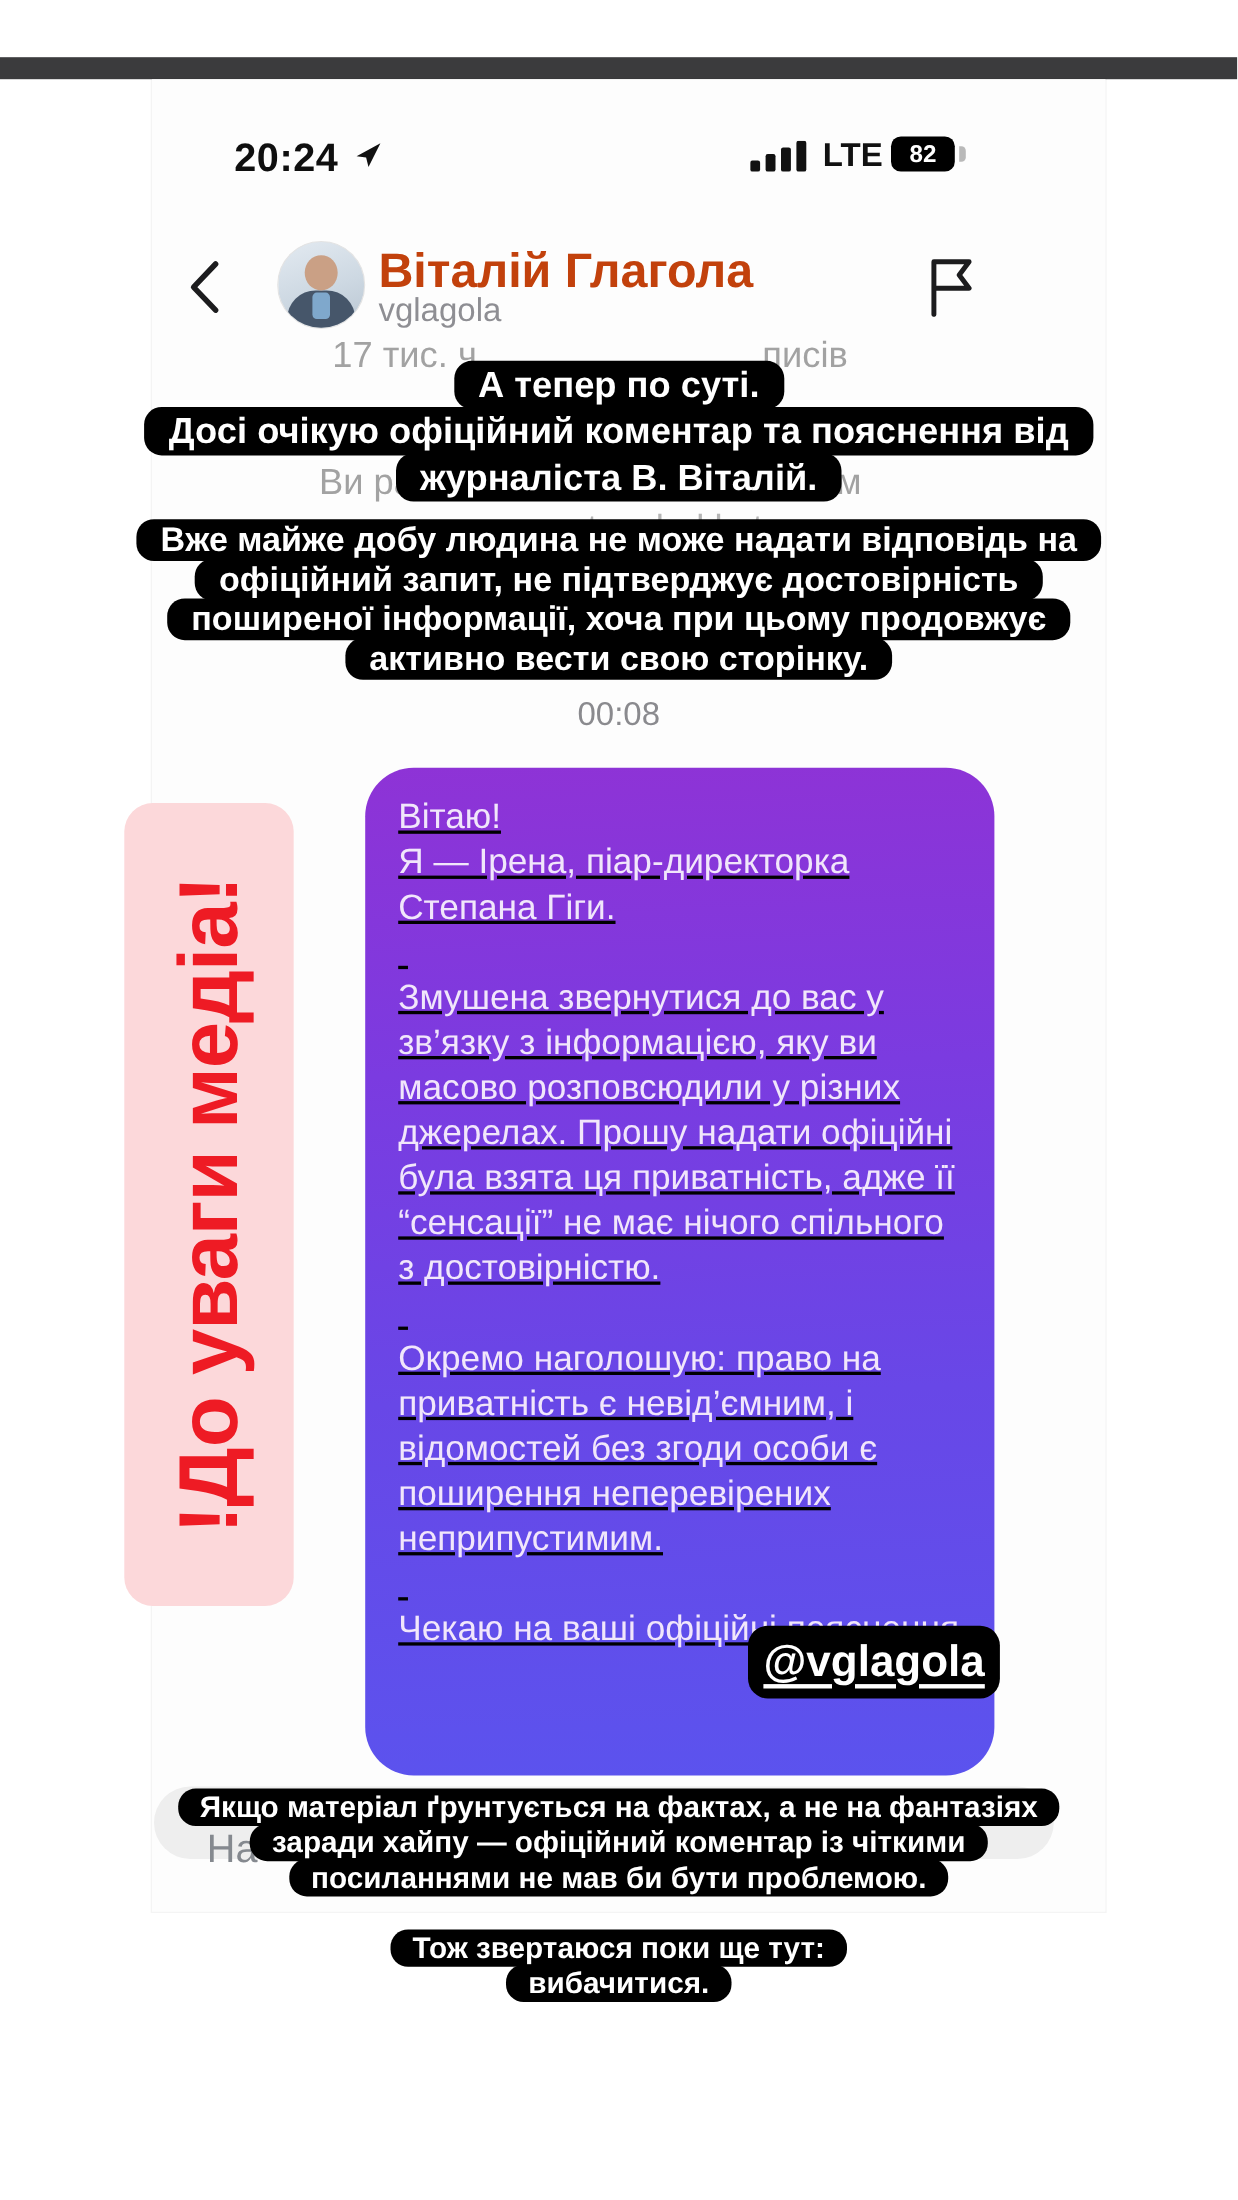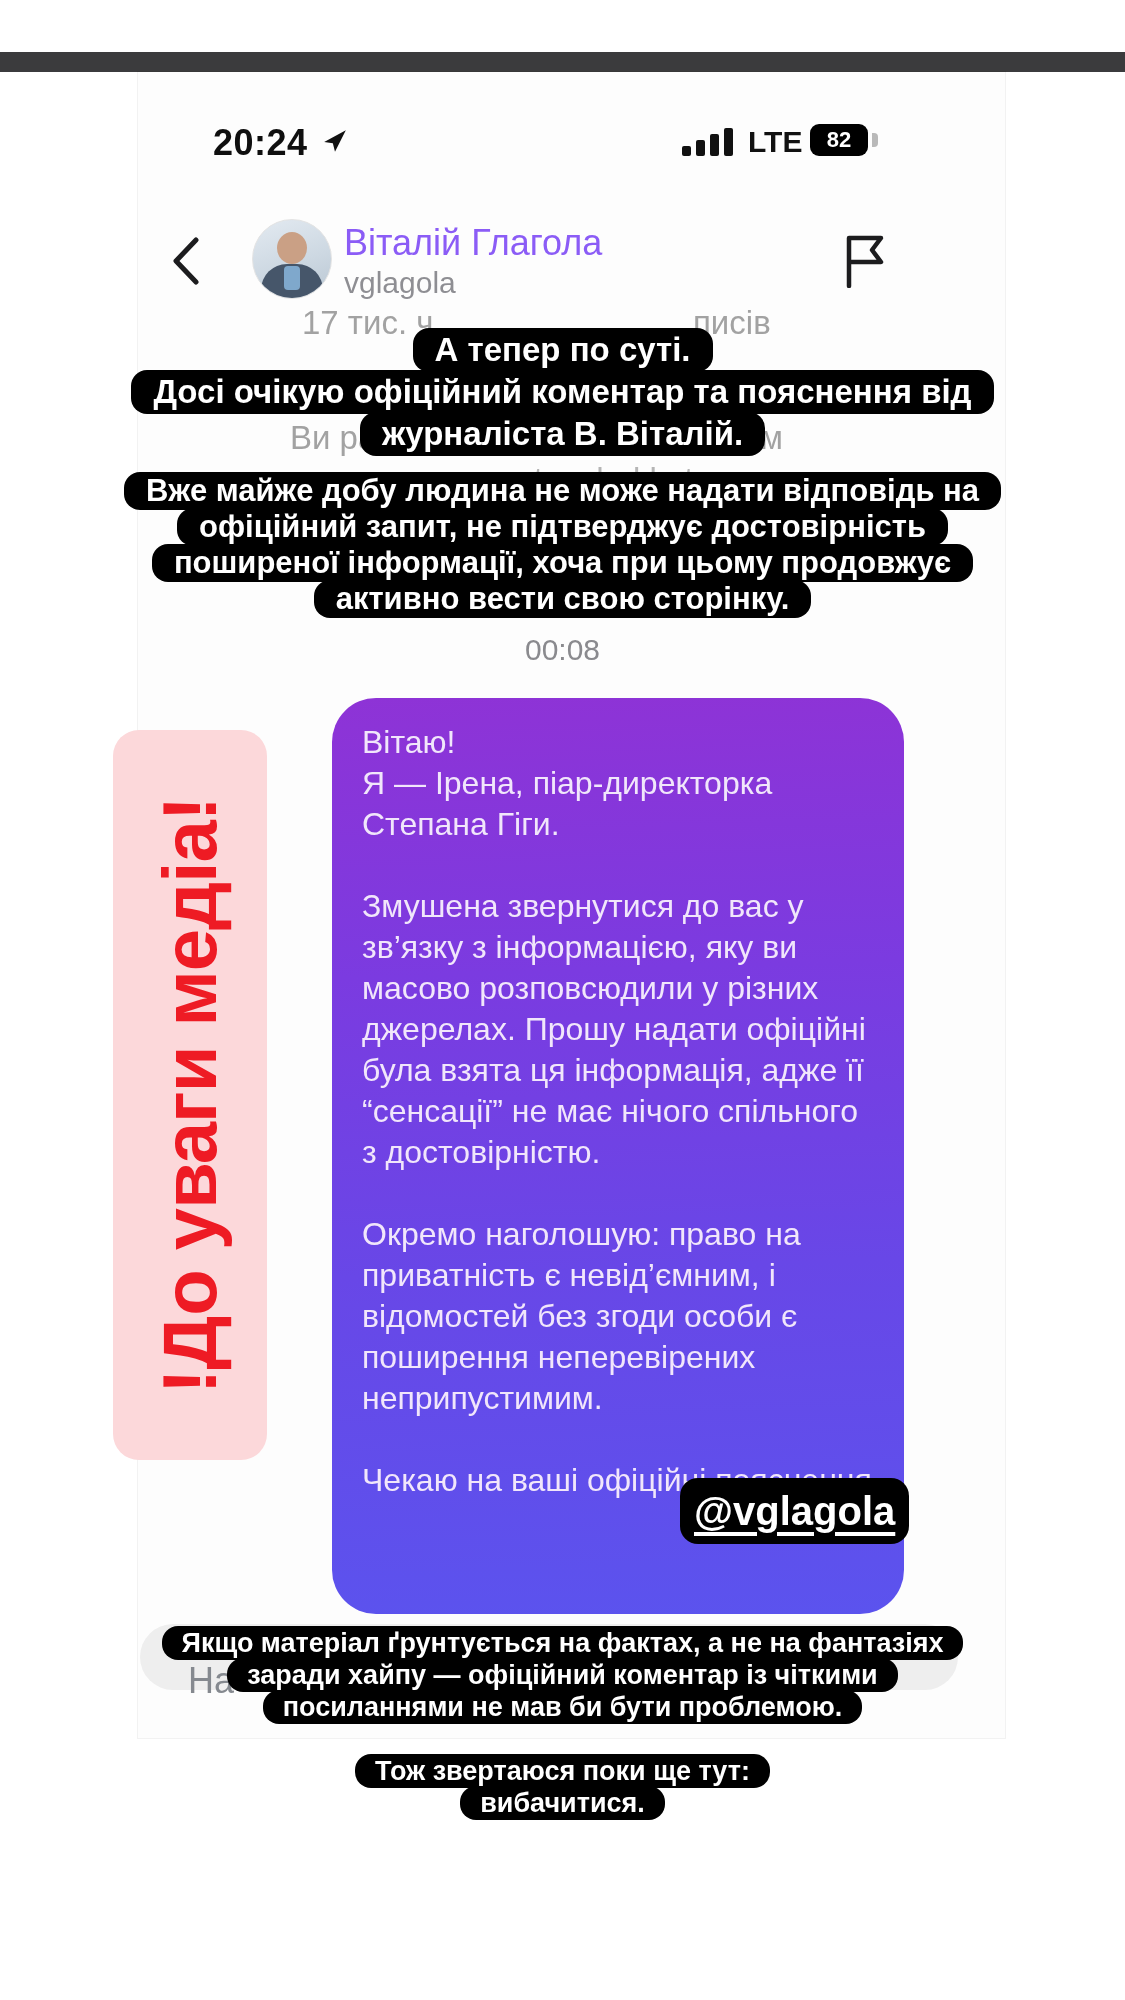--- a/index.html
+++ b/index.html
@@ -22,21 +22,21 @@
   .battery span{color:#fff;font-size:22px;font-weight:700;}
   .battery-nub{position:absolute;left:872px;top:133px;width:6px;height:14px;background:#b9b9b9;border-radius:0 4px 4px 0;}
   
   .back{position:absolute;left:168px;top:234px;}
   .avatar{position:absolute;left:252px;top:219px;width:78px;height:78px;border-radius:50%;
           background:linear-gradient(160deg,#e3eaf1 0%,#cdd8e2 55%,#b9c6d2 100%);
           border:1px solid #e3e3e3;overflow:hidden;}
   .av-head{position:absolute;left:24px;top:12px;width:30px;height:32px;border-radius:50%;background:#caa085;}
   .av-body{position:absolute;left:8px;top:44px;width:62px;height:40px;border-radius:26px 26px 0 0;background:#46566a;}
   .av-shirt{position:absolute;left:31px;top:46px;width:16px;height:24px;background:#7fa8cc;border-radius:4px;}
-  .display-name{position:absolute;left:344px;top:222px;font-size:36px;font-weight:400;color:#8b5cf6;}
+  .display-name{position:absolute;left:344px;top:222px;font-size:44px;font-weight:700;color:#c2410c;}
   .username{position:absolute;left:344px;top:266px;font-size:30px;color:#8e8e93;}
   .flag{position:absolute;left:844px;top:234px;}
   
   .bg-frag{position:absolute;font-size:33px;color:#a2a2a2;}
   .bg-handle{position:absolute;font-size:33px;color:#b5b5b5;}
   .ghost-row{position:absolute;left:140px;top:1624px;width:818px;height:66px;background:#eeeeee;border-radius:33px;}
   .note-frag{position:absolute;left:188px;top:1660px;font-size:36px;color:#85898f;}
   
   .story-block{position:absolute;left:0;width:1125px;display:flex;flex-direction:column;align-items:center;}
   .story-block .sline{background:#000;color:#fff;font-weight:700;text-align:center;white-space:nowrap;
@@ -46,21 +46,21 @@
   .blk-facts .sline,.blk-demand .sline{font-size:27px;line-height:24px;padding:5px 20px;}
   .blk-intro{top:330px;}
   .blk-claim{top:474px;}
   .blk-facts{top:1628px;}
   .blk-demand{top:1756px;}
   
   .timestamp{position:absolute;left:0;top:633px;width:1125px;text-align:center;font-size:30px;color:#8a8a8e;}
   
   .bubble{position:absolute;left:332px;top:698px;width:572px;height:916px;border-radius:44px;
           background:linear-gradient(178deg,#8e33d6 0%,#7b3be0 30%,#6847e7 62%,#5b53ee 100%);
-          box-sizing:border-box;padding:24px 26px 0 30px;}
+          box-sizing:border-box;padding:24px 26px 0 30px;text-decoration:underline;}
   .msg-line{font-size:32px;line-height:41px;color:#f1e6fb;white-space:nowrap;}
   
   .mention{position:absolute;left:680px;top:1478px;height:66px;background:#000;border-radius:18px;
            display:flex;align-items:center;padding:0 14px;}
   .mention span{color:#fff;font-size:40px;font-weight:700;text-decoration:underline;
                 text-decoration-thickness:4px;text-underline-offset:7px;}
   
   .side-label{position:absolute;left:113px;top:730px;width:154px;height:730px;background:#fcd8da;border-radius:26px;
               display:flex;align-items:center;justify-content:center;}
   .side-label span{transform:rotate(-90deg);white-space:nowrap;font-size:76px;font-weight:700;color:#ee1b24;letter-spacing:-1px;}
@@ -139,21 +139,21 @@
   <div class="bubble">
 
   <div class="msg-line">Вітаю!</div>
       <div class="msg-line">Я — Ірена, піар-директорка</div>
       <div class="msg-line">Степана Гіги.</div>
       <div class="msg-line" style="background: transparent;">&nbsp;</div>
       <div class="msg-line">Змушена звернутися до вас у</div>
       <div class="msg-line">зв’язку з інформацією, яку ви</div>
       <div class="msg-line">масово розповсюдили у різних</div>
       <div class="msg-line">джерелах. Прошу надати офіційні</div>
-      <div class="msg-line">була взята ця інформація, адже її</div>
+      <div class="msg-line">була взята ця приватність, адже її</div>
       <div class="msg-line">“сенсації” не має нічого спільного</div>
       <div class="msg-line">з достовірністю.</div>
       <div class="msg-line" style="background: transparent;">&nbsp;</div>
       <div class="msg-line">Окремо наголошую: право на</div>
       <div class="msg-line">приватність є невід’ємним, і</div>
       <div class="msg-line">відомостей без згоди особи є</div>
       <div class="msg-line">поширення неперевірених</div>
       <div class="msg-line">неприпустимим.</div>
       <div class="msg-line" style="background: transparent;">&nbsp;</div>
       <div class="msg-line">Чекаю на ваші офіційні пояснення.</div>

